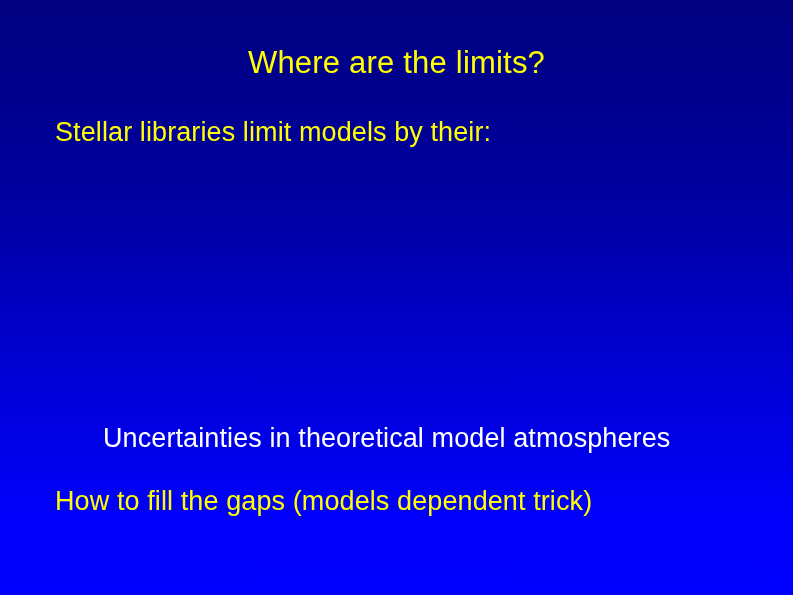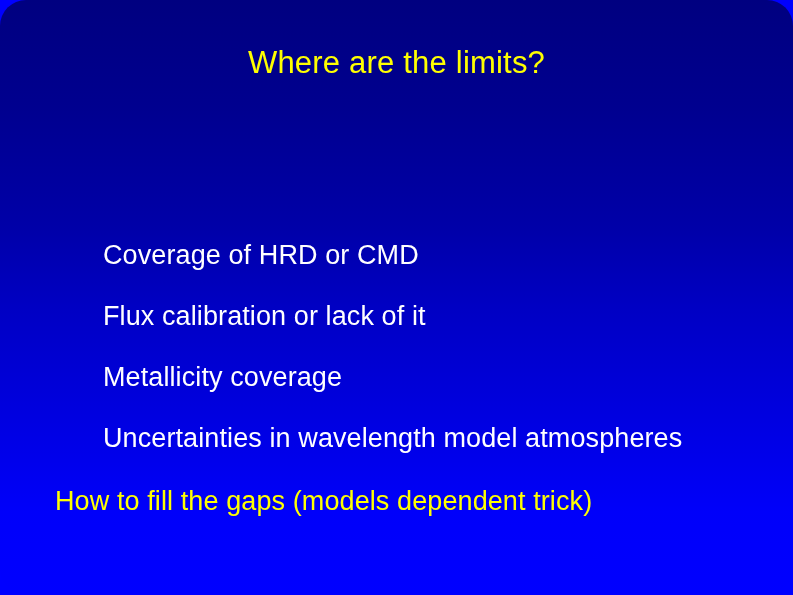--- a/index.html
+++ b/index.html
@@ -23,21 +23,20 @@
     
     background: linear-gradient(to bottom,
                 #000080 0%,
                 #00008f 18%,
                 #0000a8 38%,
                 #0000c4 52%,
                 #0000e0 70%,
                 #0000fa 86%,
                 #0000ff 100%);
     overflow: hidden;
-    border-radius: 26px;
   }
 
   
   .slide-title {
     position: absolute;
     left: 0;
     top: 46px;
     width: 793px;
     text-align: center;
     color: #ffff00;
@@ -85,26 +84,24 @@
 </style>
 </head>
 <body>
 
 <div class="slide">
 
   <div class="slide-title">Where are the limits?</div>
 
   <div class="body-block">
 
+    <div class="line level-0 row-0">Stellar libraries limit models by their:</div>
 
 
-    <div class="line level-1 row-2">Coverage of HRD or CMD</div>
 
-    <div class="line level-1 row-3">Flux calibration or lack of it</div>
 
-    <div class="line level-1 row-4">Metallicity coverage</div>
 
-    <div class="line level-1 row-5">Uncertainties in wavelength model atmospheres</div>
+    <div class="line level-1 row-5">Uncertainties in theoretical model atmospheres</div>
 
     <div class="line level-0 row-6">How to fill the gaps (models dependent trick)</div>
 
   </div>
 </div>
 
 </body></html>

